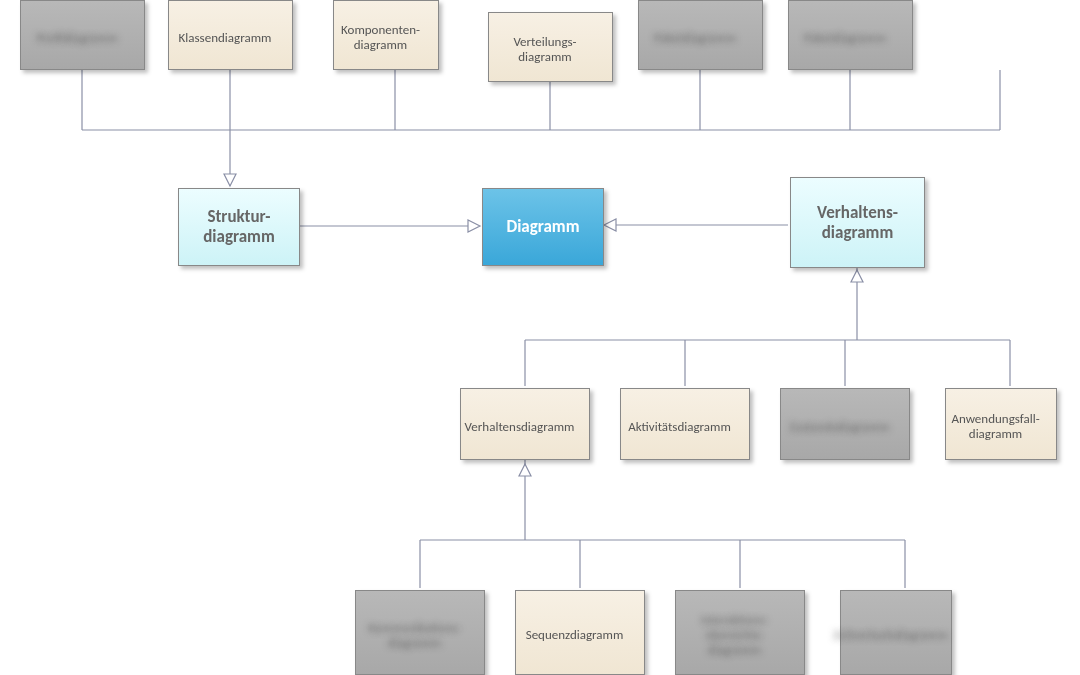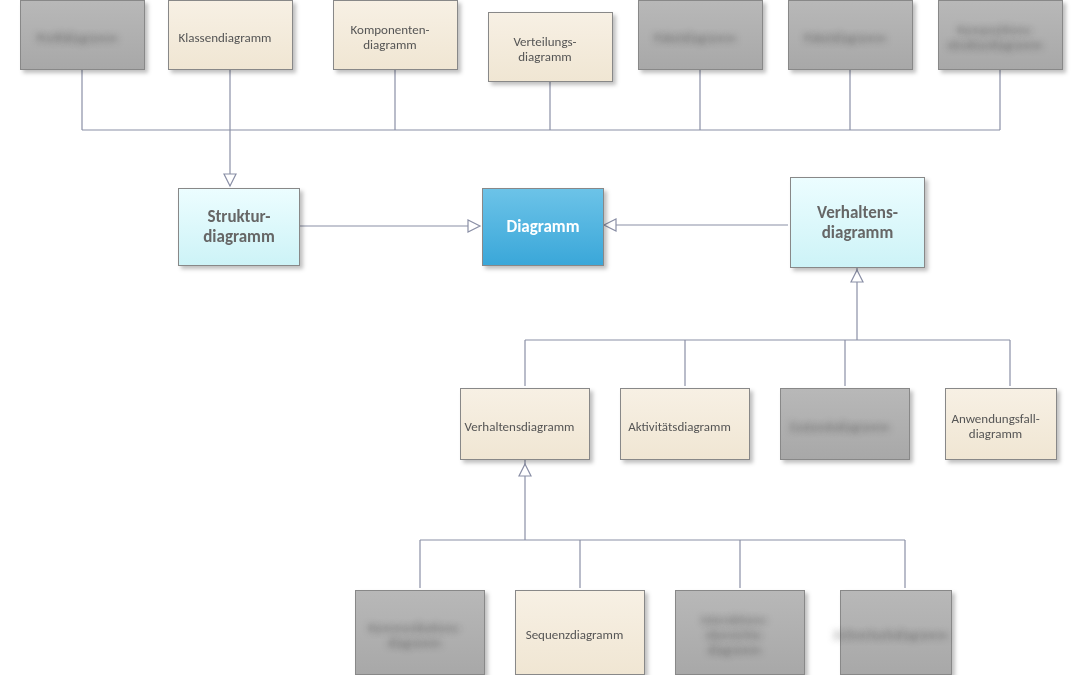--- a/index.html
+++ b/index.html
@@ -55,34 +55,31 @@
   <line x1="740" y1="540" x2="740" y2="588"></line>
   <line x1="905" y1="540" x2="905" y2="588"></line>
 </svg>
 
 <div class="box shadow grey" style="left:20px;  top:0px; width:125px;height:70px">
       <span>Profildiagramm</span>
     </div>
 <div class="box shadow beige" style="left:168px; top:0px; width:125px;height:70px">
       <span>Klassendiagramm</span>
     </div>
-<div class="box shadow beige" style="left:333px; top:0px; width:125px;height:70px">
+<div class="box shadow beige" style="left:333px; top:0px; width:106px;height:70px">
       <span>Komponenten-<br>diagramm</span>
     </div>
 <div class="box shadow beige" style="left:488px; top:12px; width:125px;height:70px">
       <span>Verteilungs-<br>diagramm</span>
     </div>
 <div class="box shadow grey" style="left:638px; top:0px; width:125px;height:70px">
       <span>Paketdiagramm</span>
     </div>
 <div class="box shadow grey" style="left:788px; top:0px; width:125px;height:70px">
       <span>Paketdiagramm</span>
-    </div>
-<div class="box shadow grey" style="left:938px; top:0px; width:125px;height:70px">
-      <span>Kompositions-<br>strukturdiagramm</span>
     </div>
 
 <div class="box shadow cyan mid" style="left:178px; top:188px; width:122px;height:78px">
       <span>Struktur-<br>diagramm</span>
     </div>
 <div class="box shadow blue mid" style="left:482px; top:188px; width:122px;height:78px">
       <span>Diagramm</span>
     </div>
 <div class="box shadow cyan mid" style="left:790px; top:177px; width:135px;height:91px">
       <span>Verhaltens-<br>diagramm</span>

